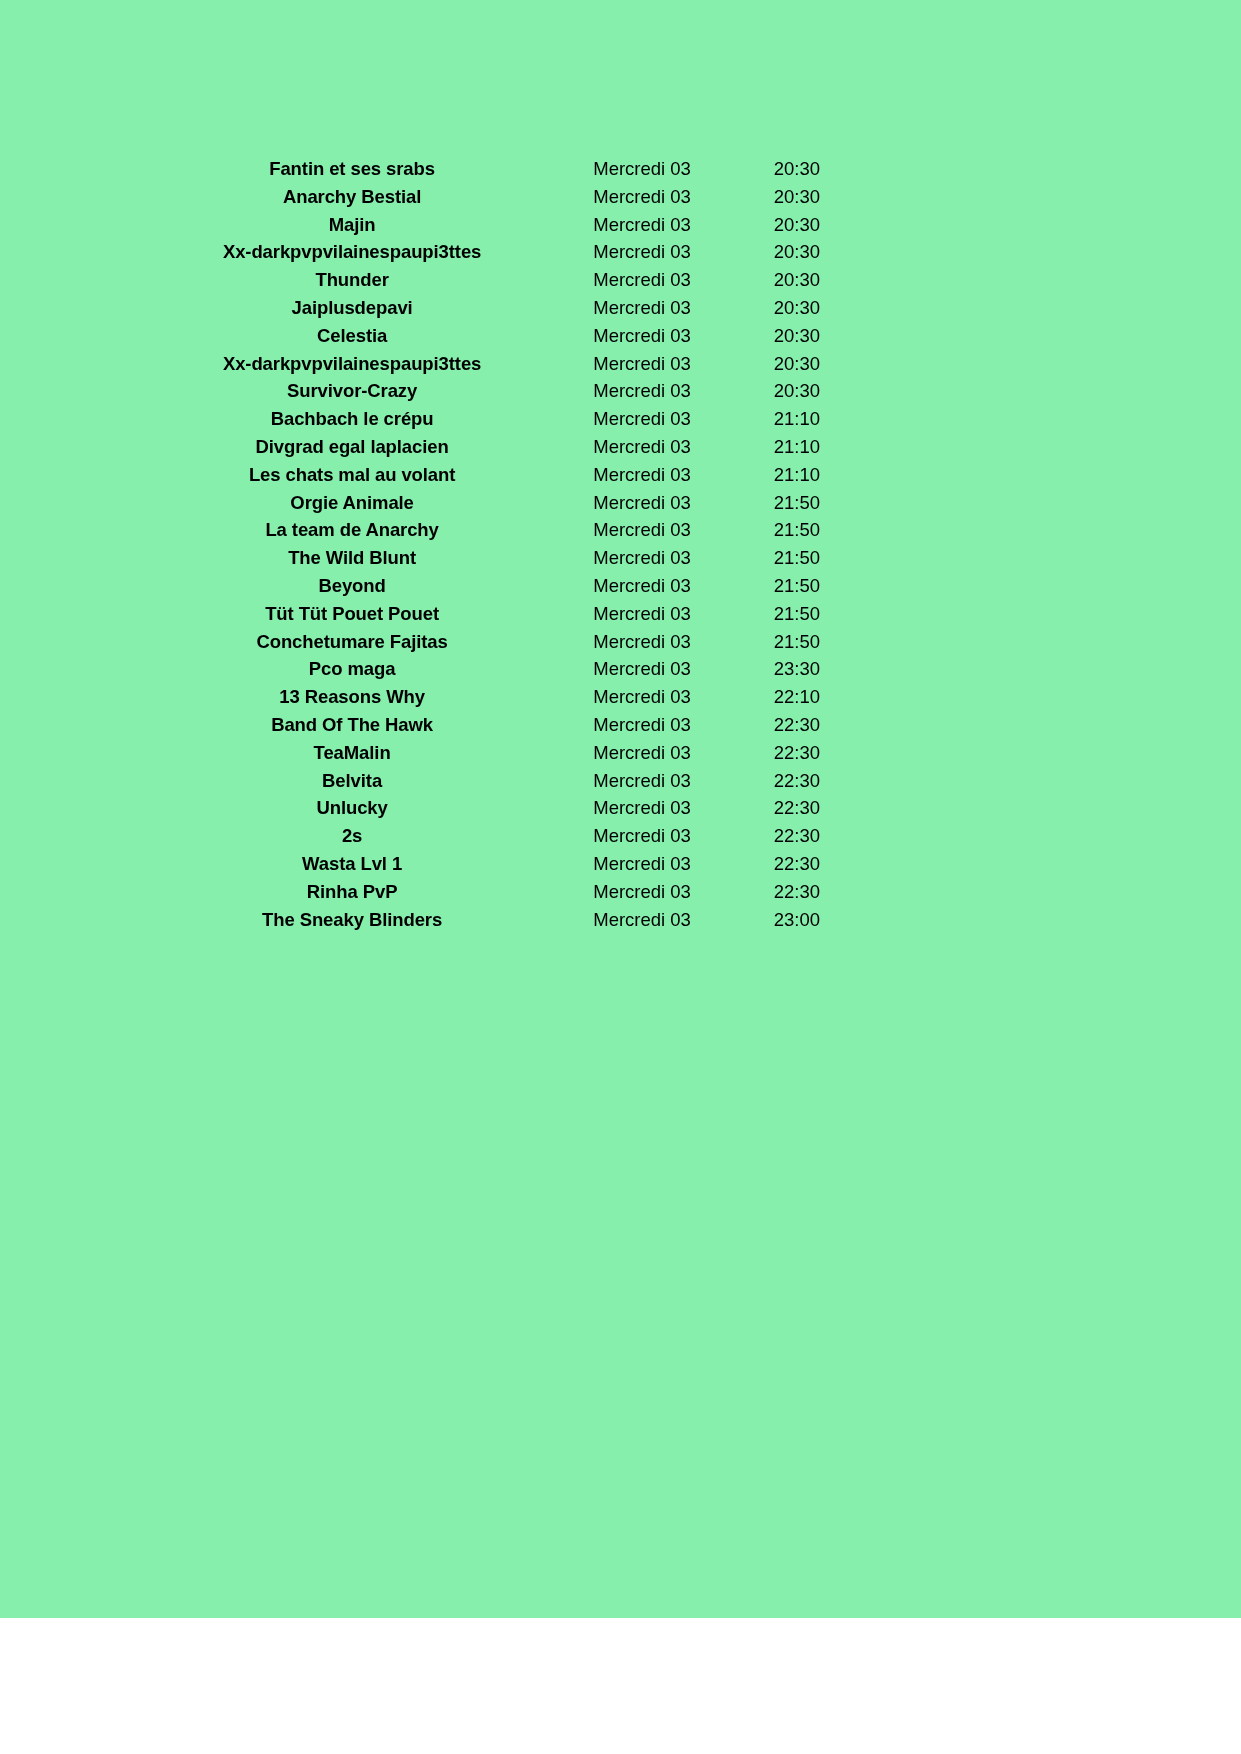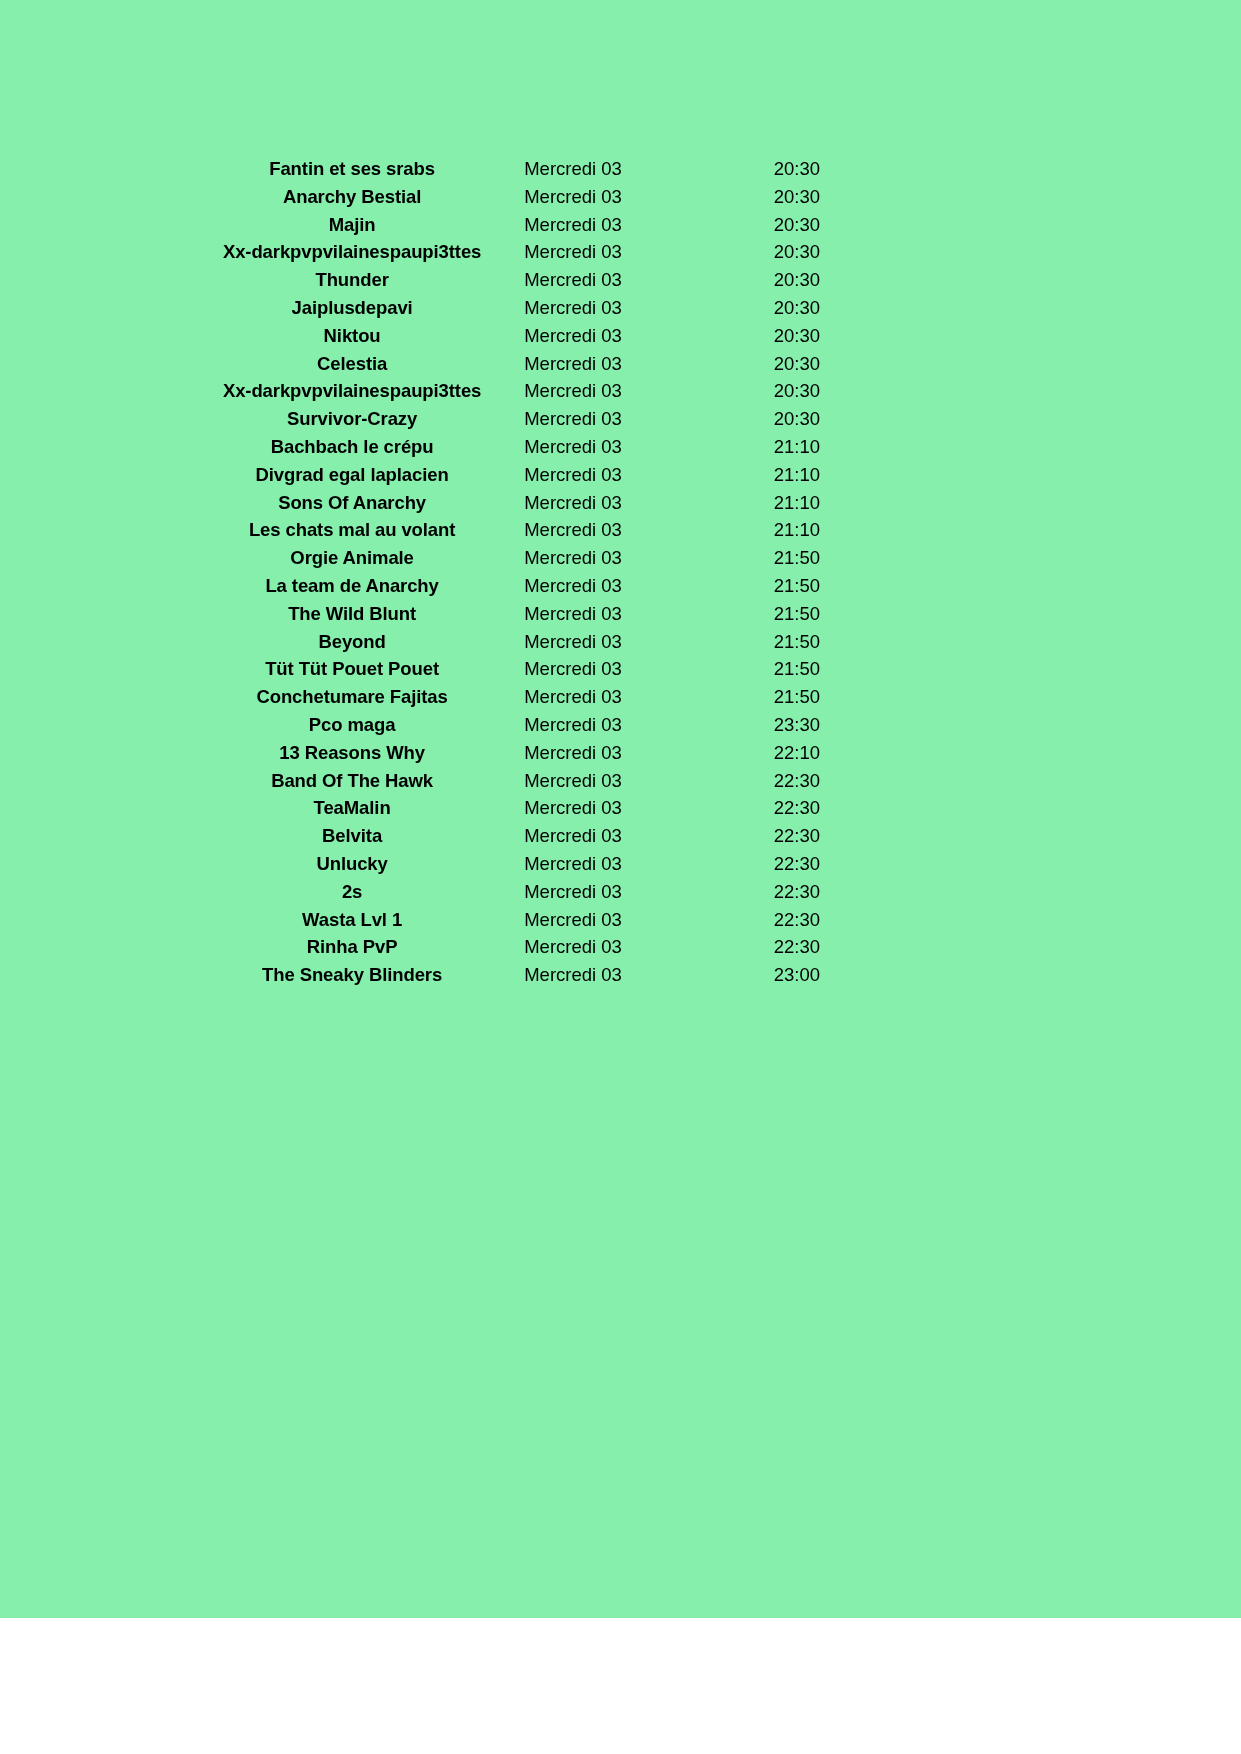--- a/index.html
+++ b/index.html
@@ -43,21 +43,21 @@
     white-space: nowrap;
   }
   td.col-team {
     width: 320px;
     text-align: center;
     font-weight: bold;
     letter-spacing: -0.1px;
   }
   td.col-date {
     width: 155px;
-    text-align: left;
+    text-align: right;
     padding-left: 28px;
     font-weight: normal;
   }
   td.col-time {
     width: 120px;
     text-align: right;
     padding-left: 40px;
     font-weight: normal;
   }
 </style>
@@ -91,25 +91,20 @@
           <td class="col-team">Thunder</td>
           <td class="col-date">Mercredi 03</td>
           <td class="col-time">20:30</td>
         </tr>
         <tr>
           <td class="col-team">Jaiplusdepavi</td>
           <td class="col-date">Mercredi 03</td>
           <td class="col-time">20:30</td>
         </tr>
         <tr>
-          <td class="col-team">Niktou</td>
-          <td class="col-date">Mercredi 03</td>
-          <td class="col-time">20:30</td>
-        </tr>
-        <tr>
           <td class="col-team">Celestia</td>
           <td class="col-date">Mercredi 03</td>
           <td class="col-time">20:30</td>
         </tr>
         <tr>
           <td class="col-team">Xx-darkpvpvilainespaupi3ttes</td>
           <td class="col-date">Mercredi 03</td>
           <td class="col-time">20:30</td>
         </tr>
         <tr>
@@ -117,25 +112,20 @@
           <td class="col-date">Mercredi 03</td>
           <td class="col-time">20:30</td>
         </tr>
         <tr>
           <td class="col-team">Bachbach le crépu</td>
           <td class="col-date">Mercredi 03</td>
           <td class="col-time">21:10</td>
         </tr>
         <tr>
           <td class="col-team">Divgrad egal laplacien</td>
-          <td class="col-date">Mercredi 03</td>
-          <td class="col-time">21:10</td>
-        </tr>
-        <tr>
-          <td class="col-team">Sons Of Anarchy</td>
           <td class="col-date">Mercredi 03</td>
           <td class="col-time">21:10</td>
         </tr>
         <tr>
           <td class="col-team">Les chats mal au volant</td>
           <td class="col-date">Mercredi 03</td>
           <td class="col-time">21:10</td>
         </tr>
         <tr>
           <td class="col-team">Orgie Animale</td>

